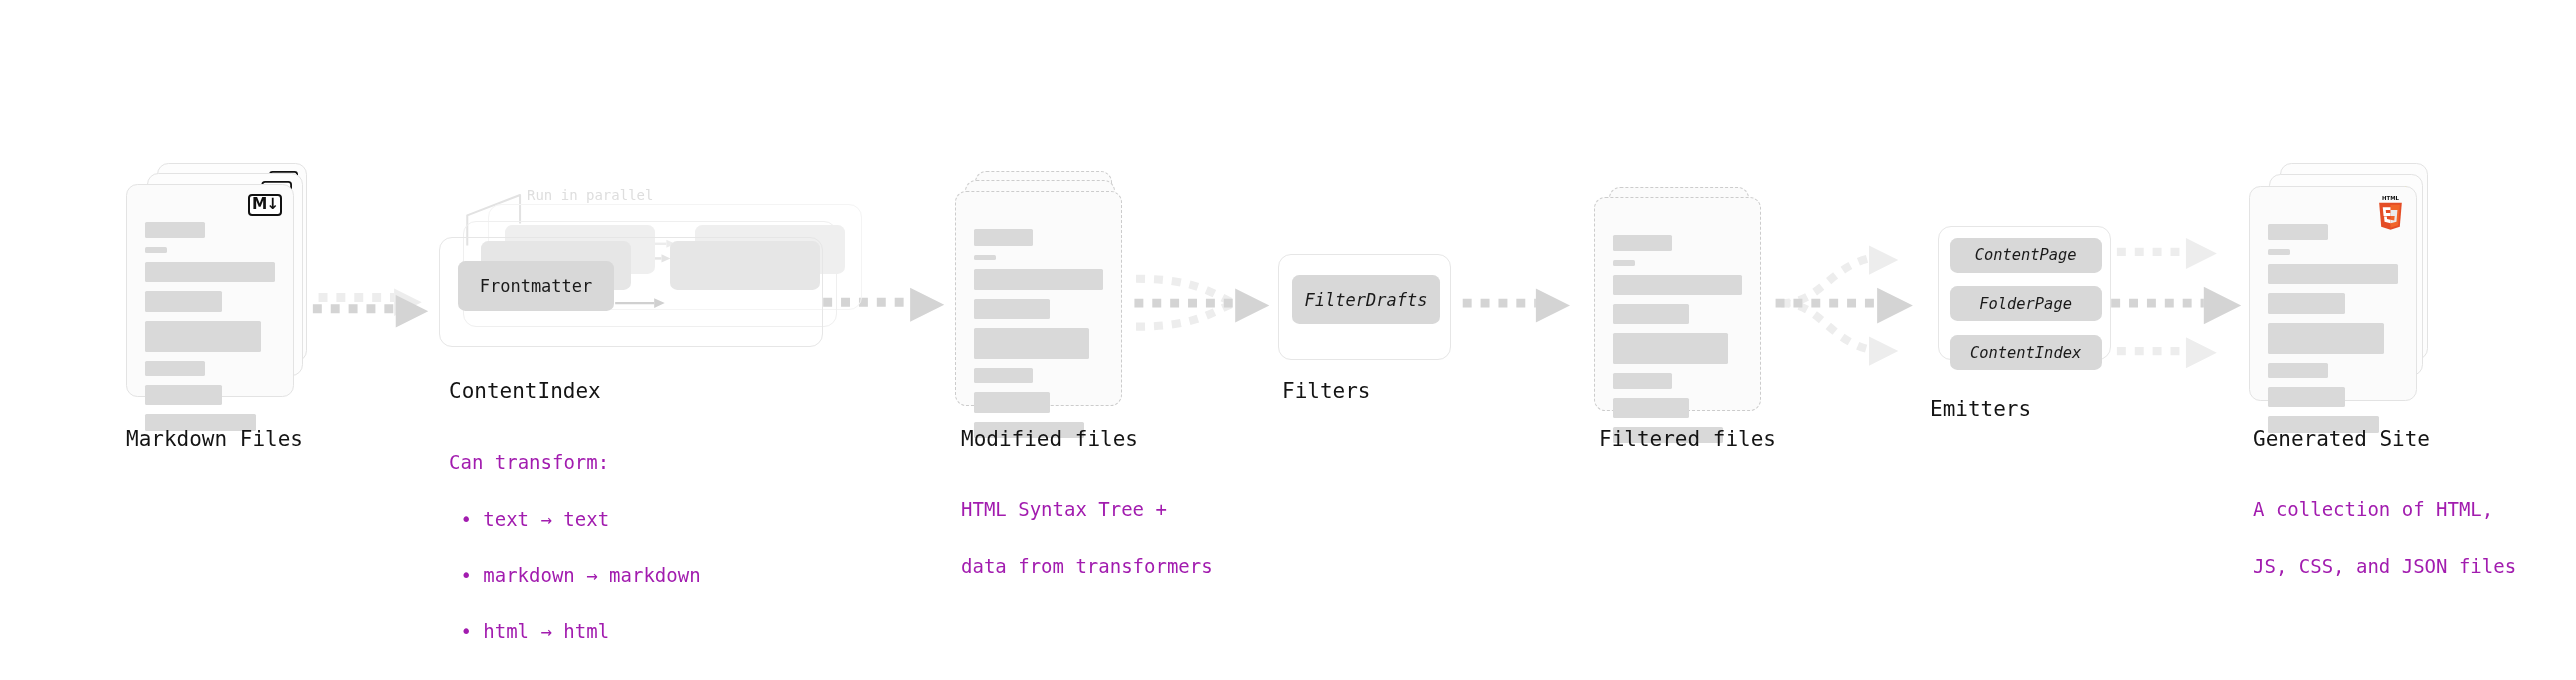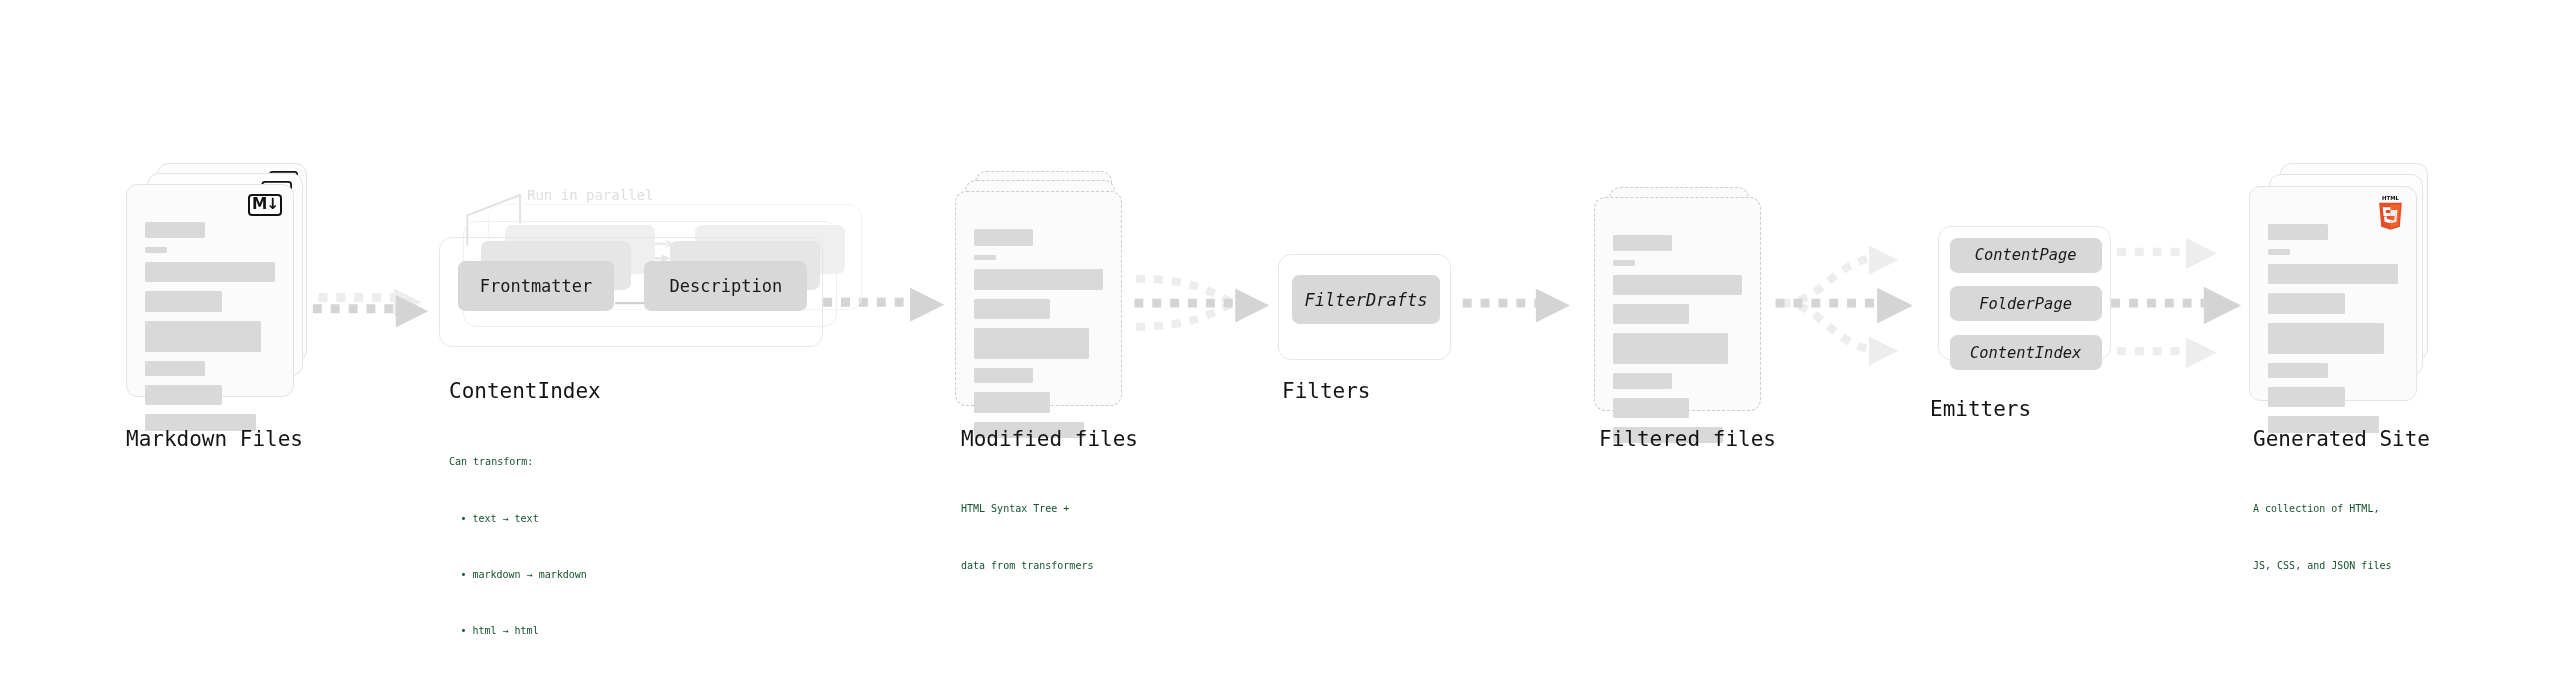--- a/index.html
+++ b/index.html
@@ -92,23 +92,23 @@
   
   .title {
     position: absolute;
     font-size: 21px;
     color: #141414;
     white-space: nowrap;
     letter-spacing: 0px;
   }
   .caption {
     position: absolute;
-    font-size: 10px;
+    font-size: 19px;
     line-height: 18.7px;
-    color: #14532d;
+    color: #a21caf;
     white-space: pre;
   }
   .caption .bullets { margin-left: 11.4px; }
   .parallel-label {
     position: absolute;
     font-size: 14px;
     color: #dedede;
     white-space: nowrap;
   }
 
@@ -216,21 +216,20 @@
     <div class="groupbox g-ghost2" style="left:49px; top:-14.6px; width:374px; height:106px;">
       <div class="chip ghost2" style="left:16.3px; top:19.5px; width:150px; height:49px;"></div>
       <div class="chip ghost2" style="right:16.3px; top:19.5px; width:150px; height:49px;"></div>
     </div>
     <div class="groupbox g-ghost1" style="left:24.4px; top:1.6px; width:374px; height:106px;">
       <div class="chip ghost1" style="left:16.3px; top:19.5px; width:150px; height:49px;"></div>
       <div class="chip ghost1" style="right:16.3px; top:19.5px; width:150px; height:49px;"></div>
     </div>
     <div class="groupbox" style="left:0px; top:18px; width:384px; height:110px;">
       <div class="chip" style="left:18px; top:23px; width:156px; height:50px;">Frontmatter</div>
-      <div class="chip" style="right:14.6px; top:23px; width:163px; height:50px;">Description</div>
     </div>
   </div>
   <div class="parallel-label" style="left:527px; top:187px;">Run in parallel</div>
 
   <div class="title" style="left:449px; top:379px;">ContentIndex</div>
   <div class="caption" style="left:449px; top:416px;">
     <div>Can transform:</div>
     <div class="bullets">• text → text</div>
     <div class="bullets">• markdown → markdown</div>
     <div class="bullets">• html → html</div>

